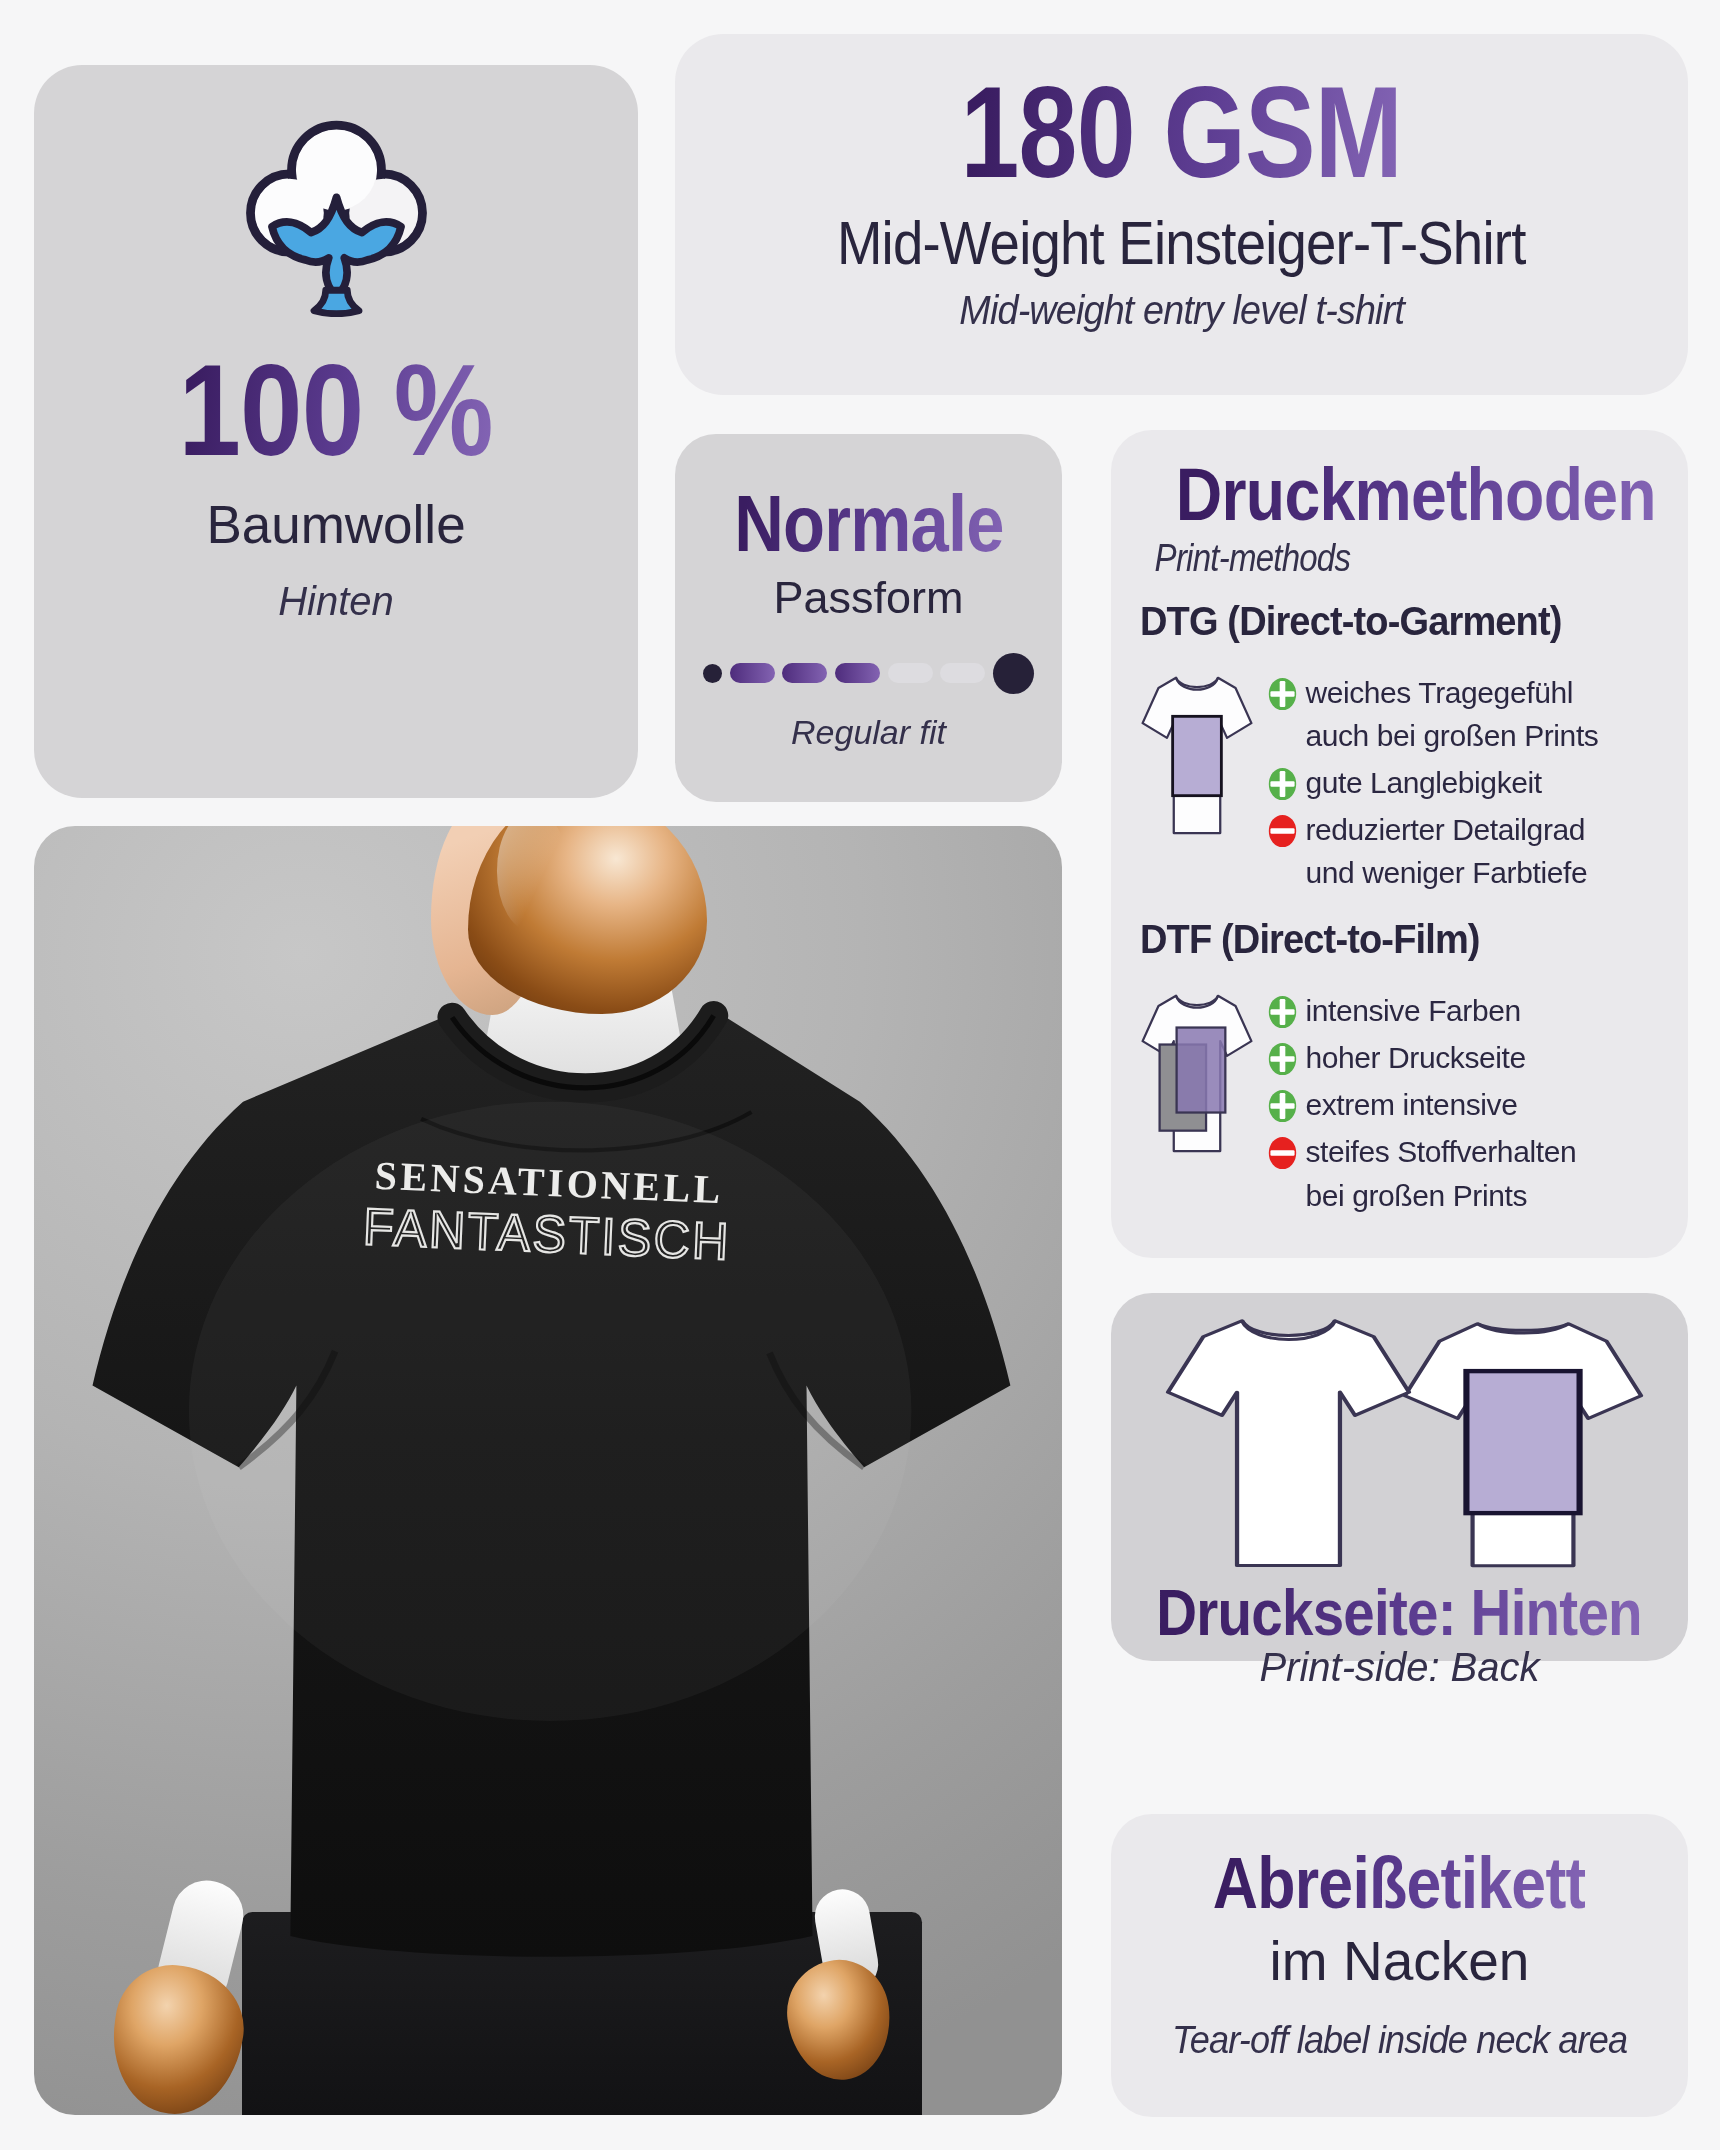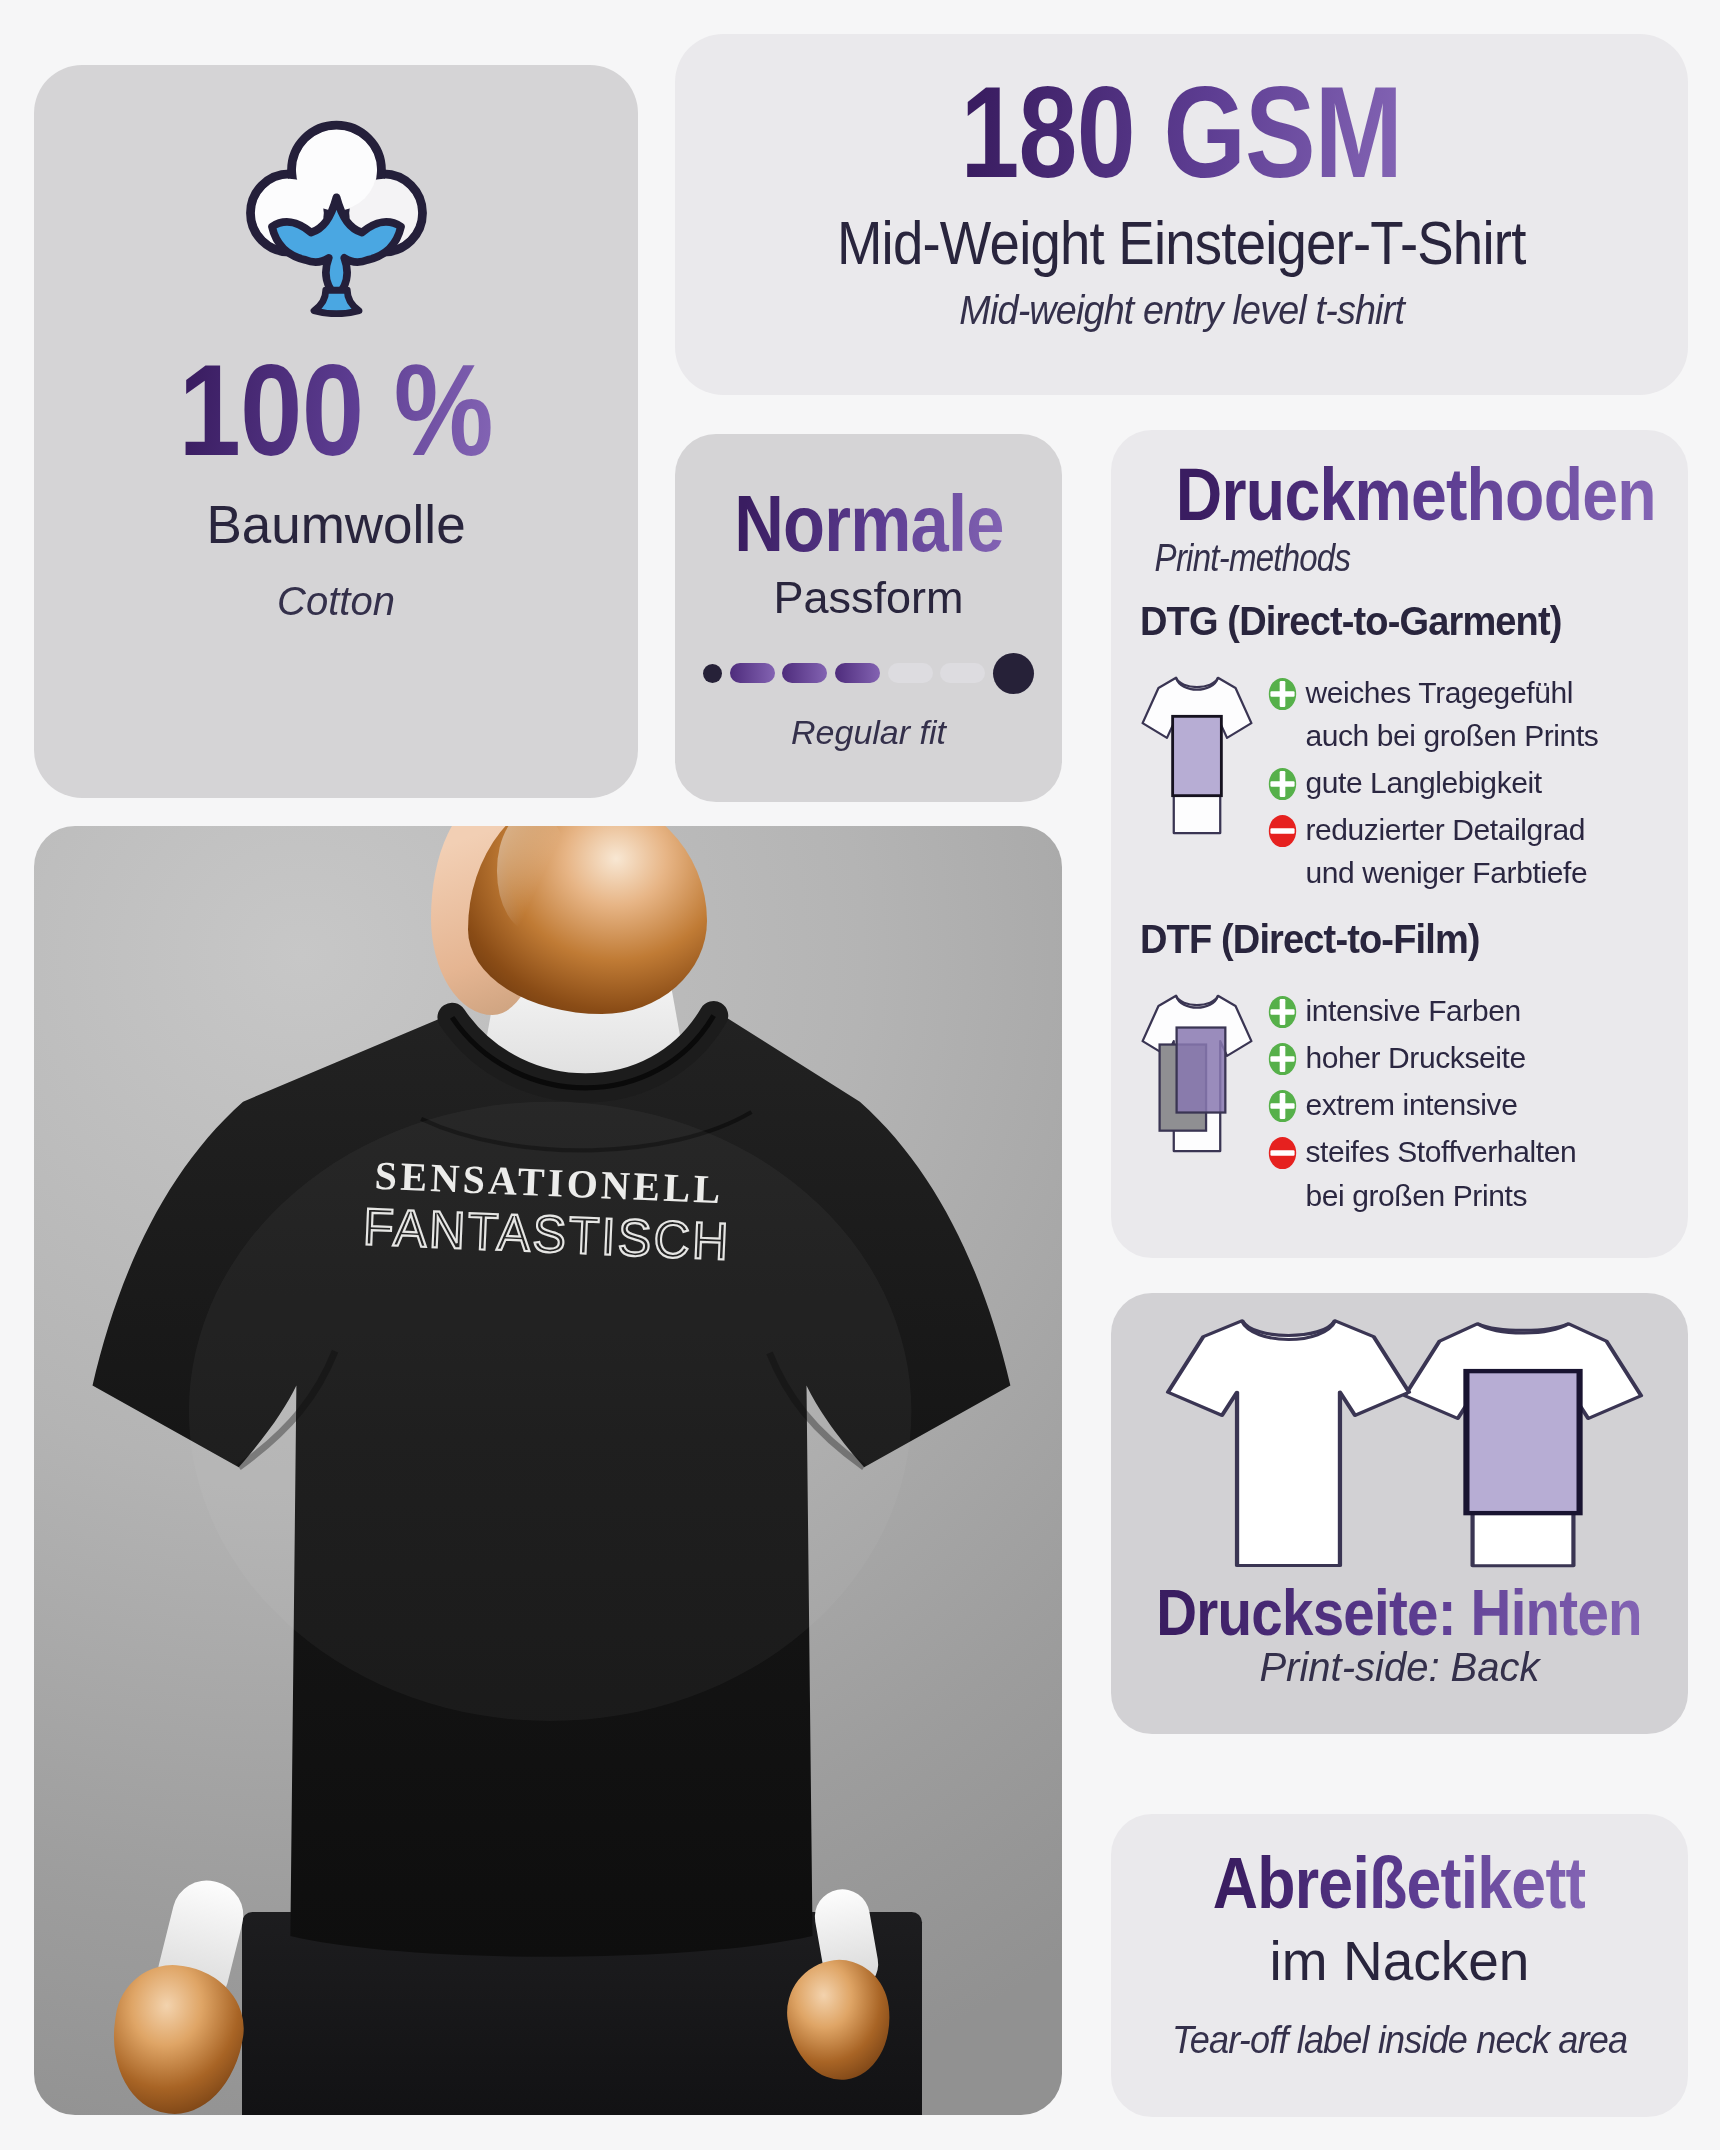--- a/index.html
+++ b/index.html
@@ -50,21 +50,21 @@
   .m-block{display:flex;margin-top:27px;}
   .m-block .tee-small{flex:0 0 auto;margin-right:13.8px;}
   .points{flex:1;}
   .point{display:flex;align-items:flex-start;margin-bottom:3.4px;}
   .picon{flex:0 0 auto;margin:6px 8.6px 0 0;}
   .ptext{font-size:30px;line-height:1.45;font-weight:500;color:#2b2741;letter-spacing:-0.4px;}
   .ptext span{display:block;}
   .ptext span:empty{display:none;}
 
   
-  #card-printside{left:1111px;top:1293px;width:577px;height:441px;background:#d2d1d4;}
+  #card-printside{left:1111px;top:1293px;width:577px;height:368px;background:#d2d1d4;}
   #card-printside .tee-front{position:absolute;left:52px;top:17px;z-index:2;}
   #card-printside .tee-back{position:absolute;left:289px;top:22.4px;z-index:1;}
   #card-printside .ps-text{position:absolute;left:0;right:0;top:287px;}
   .ps-title{font-size:65px;font-weight:700;line-height:1;}
   .ps-sub{font-size:40px;margin-top:4px;}
 
   
   #card-label{left:1111px;top:1814px;width:577px;height:303px;}
   #card-label .nl-title{font-size:72px;font-weight:700;line-height:1;margin-top:33px;}
   #card-label .nl-sub{font-size:55px;font-weight:500;margin-top:10.3px;}
@@ -109,21 +109,21 @@
         <circle cx="110" cy="60" r="46" fill="#fcfcfd" stroke="#241f3a" stroke-width="9"></circle>
         <circle cx="62" cy="104" r="35" fill="#fcfcfd"></circle>
         <circle cx="158" cy="104" r="35" fill="#f4f3f5"></circle>
         <circle cx="110" cy="60" r="41" fill="#fcfcfd"></circle>
         <path d="M110 88 C116 110 124 120 136 124 C150 112 164 110 176 118 C172 136 160 148 142 152 C132 156 124 154 118 150 C124 166 120 180 110 190 C100 180 96 166 102 150 C96 154 88 156 78 152 C60 148 48 136 44 118 C56 110 70 112 84 124 C96 120 104 110 110 88 Z" fill="#4aa7e2" stroke="#241f3a" stroke-width="8" stroke-linejoin="round"></path>
         <path d="M99 183 C99 192 94 199 87 204 C102 208 118 208 133 204 C126 199 121 192 121 183 Z" fill="#4aa7e2" stroke="#241f3a" stroke-width="7" stroke-linejoin="round"></path>
       </svg>
     </div>
     <div class="percent grad cond">100 %</div>
     <div class="mat-name dark">Baumwolle</div>
-    <div class="mat-trans ital">Cotton</div>
+    <div class="mat-trans ital">Hinten</div>
   </div>
 
   <div class="card light r56" id="card-weight">
     <div class="gsm grad cond">180 GSM</div>
     <div class="w-title dark cond">Mid-Weight Einsteiger-T-Shirt</div>
     <div class="w-sub ital cond">Mid-weight entry level t-shirt</div>
   </div>
 
   <div class="card gray r48" id="card-fit">
     <div class="fit-title grad cond">Normale</div>

